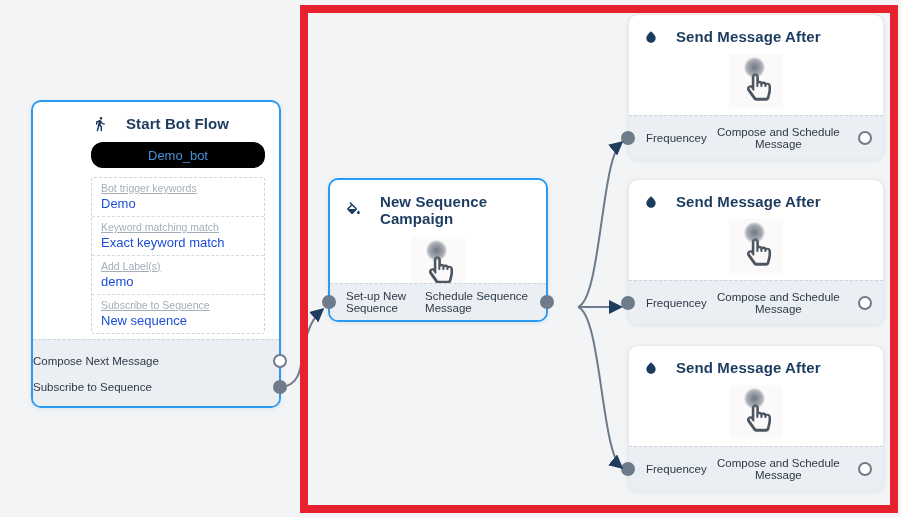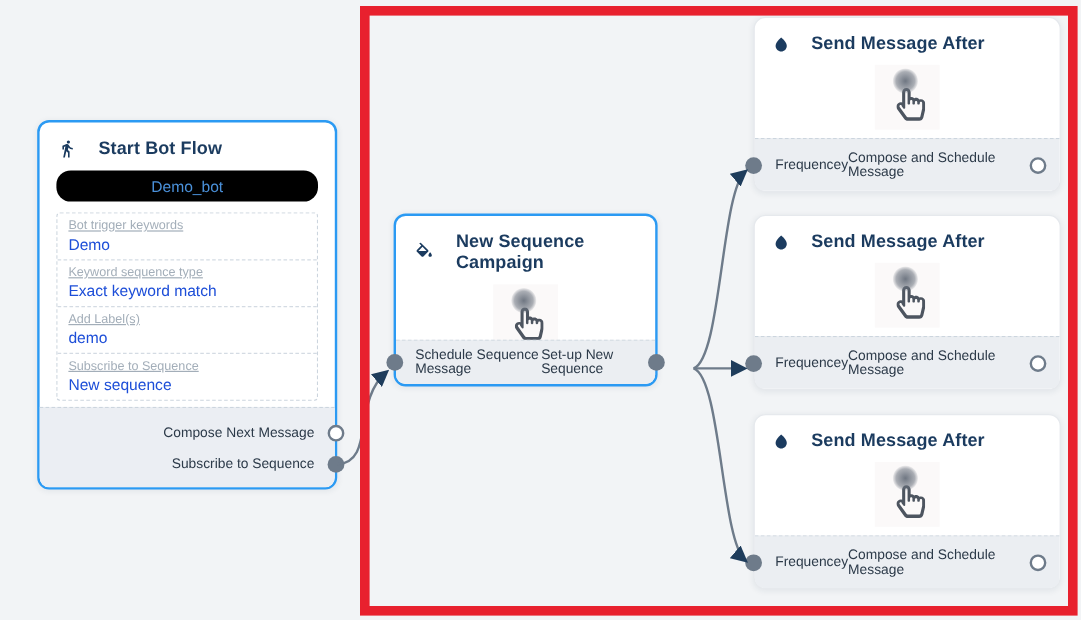--- a/index.html
+++ b/index.html
@@ -28,21 +28,21 @@
     gap: 18px;
     padding: 13px 15px 6px 15px;
     font-size: 15px;
     font-weight: bold;
     color: #1b3b5f;
     letter-spacing: .1px;
   }
   .node-title svg { flex: 0 0 auto; }
 
   
-  #start-node { left: 31px; top: 100px; width: 250px; height: 308px; }
+  #start-node { left: 31px; top: 100px; width: 250px; height: 308px; padding-left: 44px; }
   .bot-button {
     margin: 4px 14px 0 14px;
     height: 26px;
     background: #000000;
     border: none;
     border-radius: 12px;
     width: calc(100% - 28px);
     color: #4a90d9;
     font-size: 13px;
     font-family: "Liberation Sans", sans-serif;
@@ -65,21 +65,20 @@
     background: #ebeef3;
     border-top: 1px dashed #ccd5de;
     border-radius: 0 0 8px 8px;
     padding: 8px 0 0 0;
   }
   .out-row {
     position: relative;
     height: 26px;
     display: flex;
     align-items: center;
-    justify-content: flex-end;
     padding-right: 17px;
     font-size: 11.5px;
     color: #2c3a49;
   }
 
   
   .handle {
     width: 14px; height: 14px;
     border-radius: 50%;
     position: absolute;
@@ -131,21 +130,21 @@
     border-top: 1px dashed #ccd5de;
     border-radius: 0 0 8px 8px;
     display: flex;
     align-items: center;
     justify-content: space-between;
     font-size: 11.5px;
     color: #2c3a49;
   }
   #sequence-node .bar-footer { height: 37px; padding: 0 16px; }
   .msg-node .bar-footer { height: 44px; padding: 0 11px 0 17px; }
-  .footer-right-group { display: flex; align-items: center; gap: 8px; }
+  .footer-right-group { display: flex; align-items: center; gap: 8px; text-align: center; }
 
   
   #edges {
     position: absolute;
     left: 0; top: 0;
     width: 901px; height: 517px;
     z-index: 3;
     pointer-events: none;
   }
   #highlight-rect {
@@ -169,21 +168,21 @@
   </div>
 
   <button class="bot-button">Demo_bot</button>
 
   <div class="fields">
     <div class="field">
       <div class="field-label">Bot trigger keywords</div>
       <div class="field-value">Demo</div>
     </div>
     <div class="field">
-      <div class="field-label">Keyword sequence type</div>
+      <div class="field-label">Keyword matching match</div>
       <div class="field-value">Exact keyword match</div>
     </div>
     <div class="field">
       <div class="field-label">Add Label(s)</div>
       <div class="field-value">demo</div>
     </div>
     <div class="field">
       <div class="field-label">Subscribe to Sequence</div>
       <div class="field-value">New sequence</div>
     </div>
@@ -211,22 +210,22 @@
   <div class="node-body" style="height:62px;">
     <span class="hand-icon">
       <span class="hand-blob"></span>
       <svg width="24" height="28" viewBox="0 0 448 512" fill="#4d5560">
           <path d="M358.182 179.361c-19.493-24.768-52.679-31.945-79.872-19.098-15.127-15.687-36.182-22.487-56.595-19.629V67c0-36.944-29.736-67-66.286-67S89.143 30.056 89.143 67v161.129c-19.909-7.41-43.272-5.094-62.083 8.872-29.355 21.795-35.793 63.333-14.55 93.152l109.699 154.001C134.632 501.59 154.741 512 176 512h178.286c30.802 0 57.574-21.5 64.557-51.797l27.429-118.999A67.873 67.873 0 0 0 448 326v-84c0-46.844-46.625-79.273-89.818-62.639zM80.985 279.792l27.126 38.079c8.995 12.626 29.031 6.287 29.031-9.283V67c0-25.12 36.571-25.16 36.571 0v175c0 8.836 7.163 16 16 16h6.857c8.837 0 16-7.164 16-16v-35c0-25.12 36.571-25.16 36.571 0v35c0 8.836 7.163 16 16 16h6.857c8.837 0 16-7.164 16-16v-21c0-25.12 36.571-25.16 36.571 0v21c0 8.836 7.163 16 16 16H348c8.837 0 16-7.164 16-16v-7c0-25.12 36.571-25.16 36.571 0v84c0 1.488-.169 2.977-.502 4.423l-27.43 119.001c-1.978 8.582-9.29 14.576-17.782 14.576H176c-5.769 0-11.263-2.878-14.697-7.697l-109.712-154c-14.406-20.223 14.994-42.818 29.394-22.511z"></path>
         </svg>
     </span>
   </div>
   <div class="bar-footer">
     <span class="handle handle--filled handle--left"></span>
+    <span>Set-up New Sequence</span>
     <span>Schedule Sequence Message</span>
-    <span>Set-up New Sequence</span>
     <span class="handle handle--filled handle--right"></span>
   </div>
 </div>
 
 <div class="node node--plain msg-node" id="msg-node-0">
   <div class="node-title">
     <svg width="14" height="16" viewBox="0 0 24 24" fill="#1b3b5f">
         <path d="M12 2c-5.33 4.55-8 8.48-8 11.8 0 4.98 3.8 8.2 8 8.2s8-3.22 8-8.2c0-3.32-2.67-7.25-8-11.8z"></path>
       </svg>
     <span>Send Message After</span>

